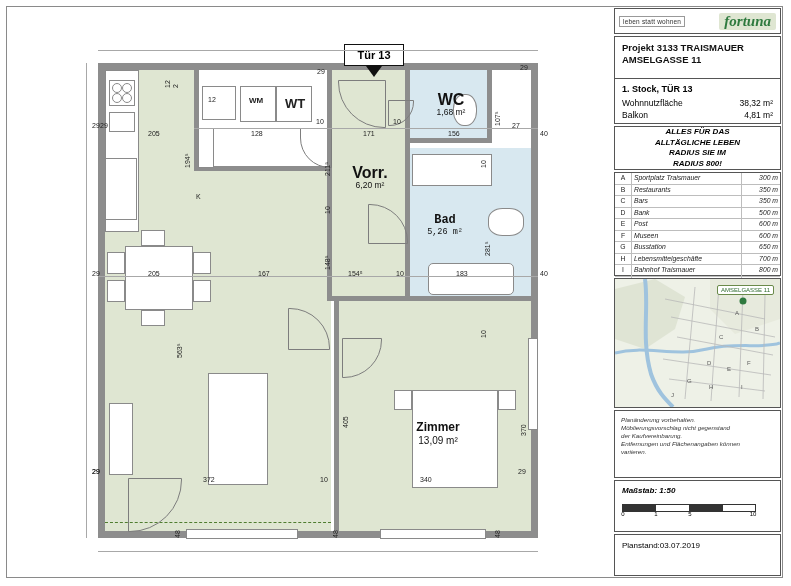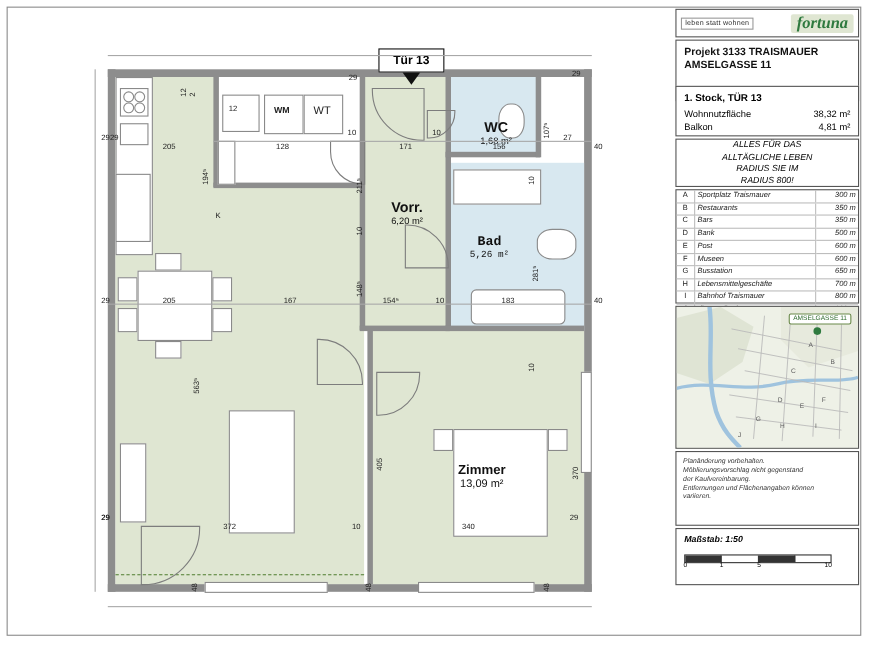--- a/index.html
+++ b/index.html
@@ -23,21 +23,21 @@
   .project .ln{font-size:9.5px;font-weight:bold;color:#111;line-height:12px;}
 
   
   .area{top:70px;width:167px;height:46px;padding:5px 7px;}
   .area .hd{font-size:9px;font-weight:bold;margin-bottom:3px;}
   .area .row{display:flex;justify-content:space-between;font-size:8.5px;line-height:12px;}
   .area .row .val{width:52px;text-align:right;}
 
   
   .slg{top:118px;width:167px;height:44px;display:flex;flex-direction:column;align-items:center;justify-content:center;}
-  .slg div{font-size:8px;font-style:italic;font-weight:normal;line-height:10.5px;text-align:center;}
+  .slg div{font-size:8px;font-style:italic;font-weight:bold;line-height:10.5px;text-align:center;}
 
   
   .poi{top:164px;width:167px;height:104px;padding:0;}
   table.poitbl{border-collapse:collapse;width:100%;font-size:6.8px;font-style:italic;}
   table.poitbl td{border-bottom:1px solid #bdbdbd;padding:1px 2px;line-height:8.5px;color:#222;}
   table.poitbl td.k{width:12px;text-align:center;border-right:1px solid #bdbdbd;font-style:normal;}
   table.poitbl td.d{width:34px;text-align:right;border-left:1px solid #bdbdbd;}
   table.poitbl tr:last-child td{border-bottom:none;}
 
   
@@ -67,21 +67,21 @@
   .plan{position:absolute;left:8px;top:8px;width:604px;height:568px;}
   .wall{position:absolute;background:#8d8d8d;}
   .room{position:absolute;background:#dfe6d2;}
   .wet{position:absolute;background:#d8e8f0;}
   .white{position:absolute;background:#ffffff;}
   .thin{position:absolute;background:#a8a8a8;}
   .dim{position:absolute;font-size:7px;color:#222;font-family:"Liberation Sans",sans-serif;}
   .dimv{position:absolute;font-size:7px;color:#222;transform:rotate(-90deg);transform-origin:left top;white-space:nowrap;}
   .rlabel{position:absolute;text-align:center;color:#111;}
   .rlabel .n{font-weight:bold;font-size:12px;line-height:14px;}
-  .rlabel .n.sm{font-size:13px;margin-top:16px;}
+  .rlabel .n.sm{font-size:16px;}
   .rlabel .a{font-size:10px;line-height:13px;}
   .rlabel .a.sm{font-size:8.5px;line-height:11px;}
   .tuer{position:absolute;left:336px;top:36px;width:58px;height:20px;border:1.5px solid #111;background:#fff;display:flex;align-items:center;justify-content:center;font-size:11px;font-weight:bold;}
   .arrow{position:absolute;left:358px;top:58px;width:0;height:0;border-left:8px solid transparent;border-right:8px solid transparent;border-top:11px solid #111;}
   .door{position:absolute;border:1px solid #7d7d7d;border-radius:0;}
   .fix{position:absolute;border:1px solid #8a8a8a;background:#fff;}
   .fixr{position:absolute;border:1px solid #8a8a8a;background:#fff;border-radius:50%;}
   .greendash{position:absolute;border-top:1px dashed #4f7d2f;}
 </style>
 </head>
@@ -122,21 +122,21 @@
     <div class="fixr" style="left:114px;top:75px;width:8px;height:8px;"></div>
     <div class="fixr" style="left:104px;top:85px;width:8px;height:8px;"></div>
     <div class="fixr" style="left:114px;top:85px;width:8px;height:8px;"></div>
     <div class="fix" style="left:101px;top:104px;width:24px;height:18px;"></div>
 
     <div class="fix" style="left:194px;top:78px;width:32px;height:32px;"></div>
     <div class="dim" style="left:200px;top:88px;">12</div>
     <div class="fix" style="left:232px;top:78px;width:34px;height:34px;"></div>
     <div class="fix" style="left:268px;top:78px;width:34px;height:34px;"></div>
     <div class="dim" style="left:241px;top:88px;font-size:8px;font-weight:bold;">WM</div>
-    <div class="dim" style="left:277px;top:88px;font-size:10px;font-weight:normal;text-align:right;">WT</div>
+    <div class="dim" style="left:277px;top:88px;font-size:13px;font-weight:bold;text-align:right;">WT</div>
     <div class="dim" style="left:188px;top:185px;font-size:7px;">K</div>
     <div class="fix" style="left:190px;top:120px;width:14px;height:38px;"></div>
 
     <div class="fix" style="left:97px;top:150px;width:30px;height:60px;"></div>
 
     <div class="fix" style="left:117px;top:238px;width:66px;height:62px;"></div>
     <div class="fix" style="left:99px;top:244px;width:16px;height:20px;"></div>
     <div class="fix" style="left:99px;top:272px;width:16px;height:20px;"></div>
     <div class="fix" style="left:185px;top:244px;width:16px;height:20px;"></div>
     <div class="fix" style="left:185px;top:272px;width:16px;height:20px;"></div>
@@ -385,14 +385,17 @@
         </div>
         <div class="sticks">
           <span style="left:1px;">0</span>
           <span style="left:34px;">1</span>
           <span style="left:68px;">5</span>
           <span style="left:131px;">10</span>
         </div>
       </div>
     </div>
 
+    <div class="pbox date">
+      <div class="t">Planstand:03.07.2019</div>
+    </div>
   </div>
 </div>
 
 </body></html>

